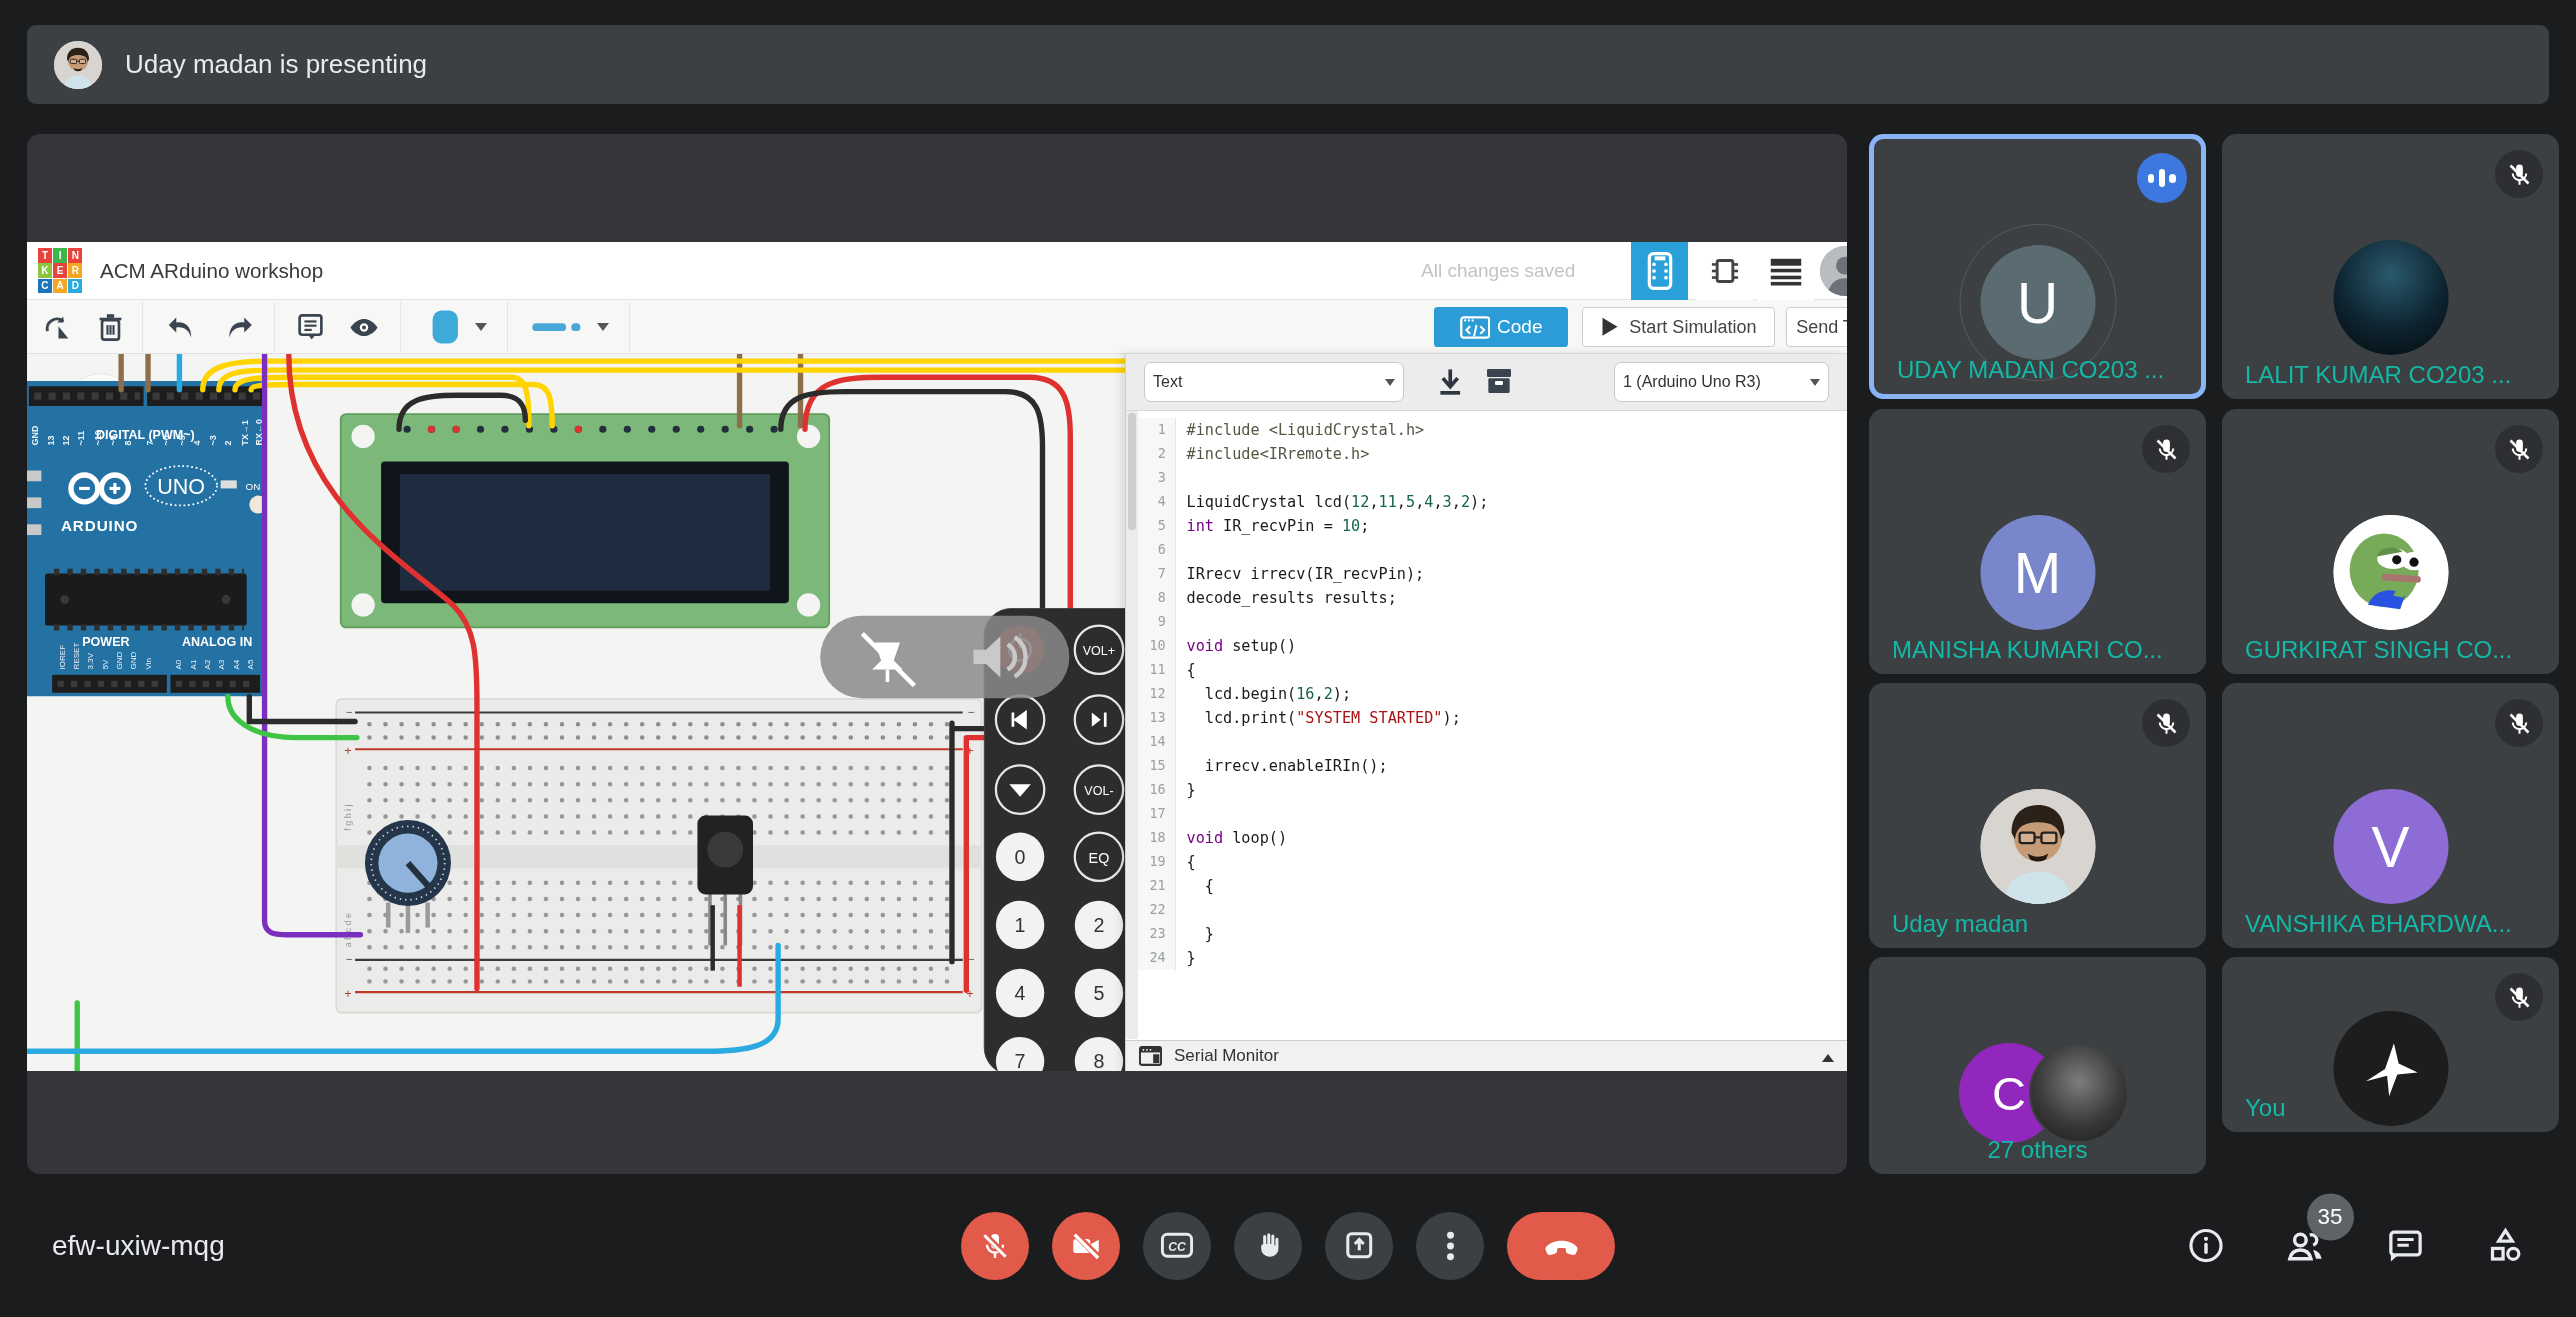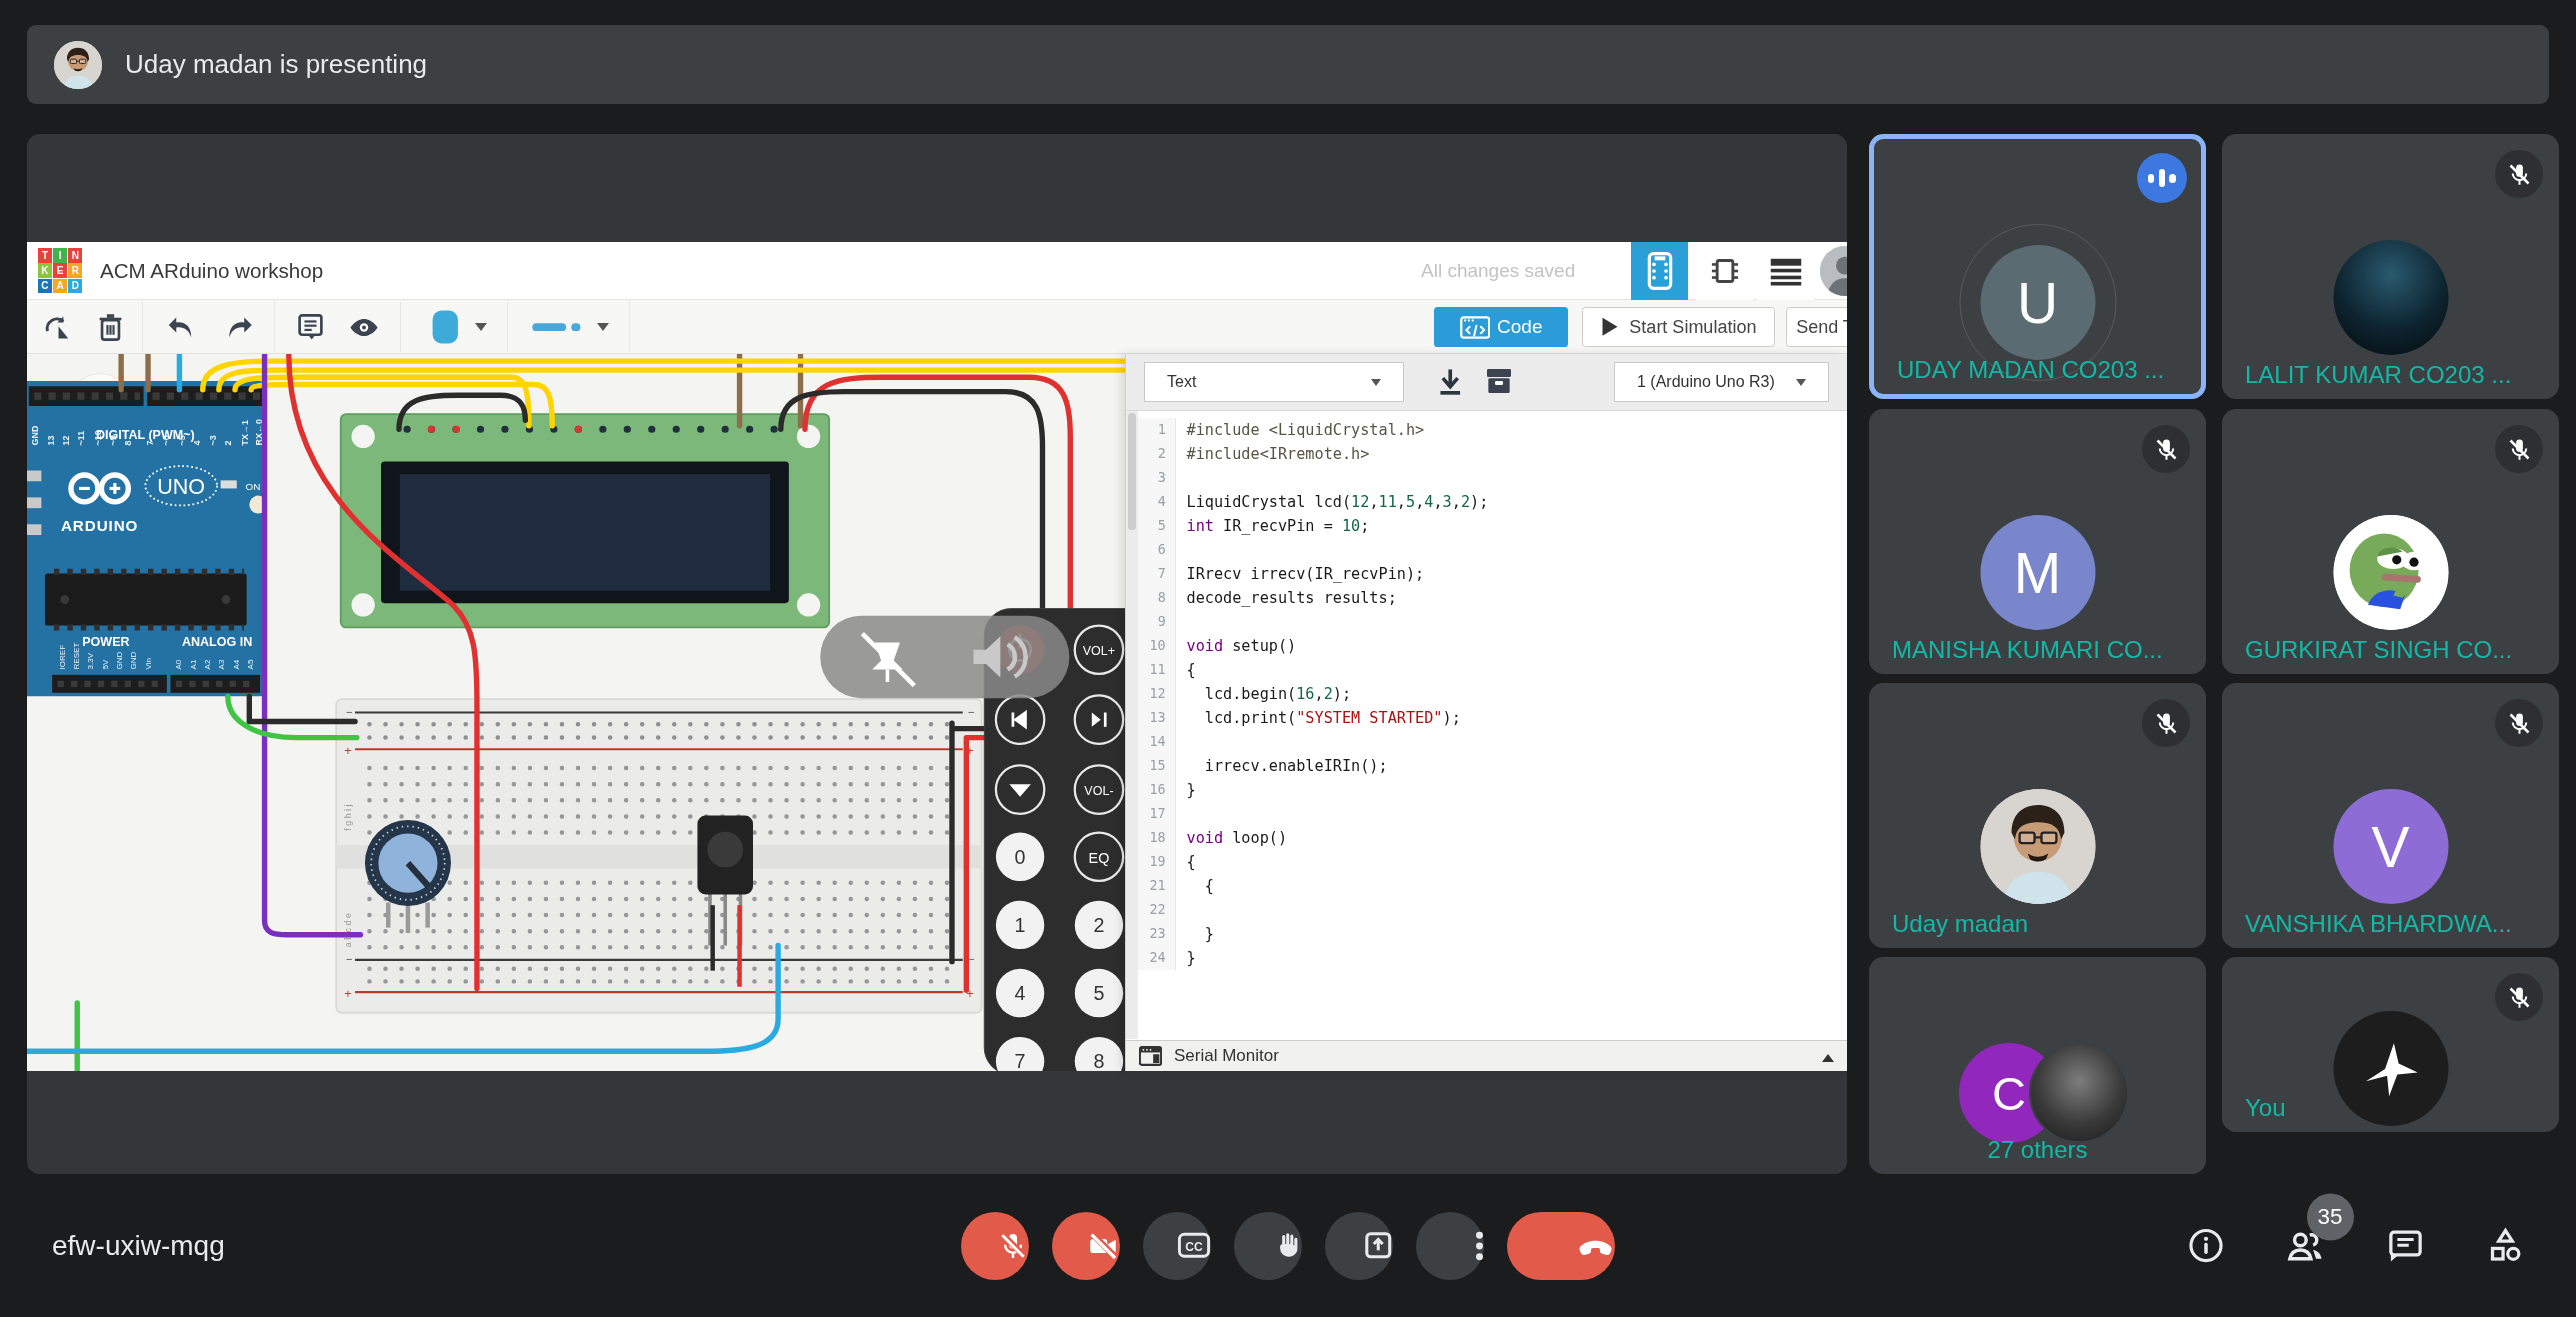--- a/index.html
+++ b/index.html
@@ -32,21 +32,21 @@
   .tb-sep { position:absolute; top:1.8px; width:0.9px; height:50px; background:#e4e4e4; }
   .tb-caret { width:0; height:0; border-left:6.3px solid transparent; border-right:6.3px solid transparent; border-top:8px solid #555; }
   #tk-code-btn { position:absolute; left:1407px; top:7.2px; width:134px; height:40px; background:#2b9cd8; border-radius:3.6px; color:#fff; display:flex; align-items:center; justify-content:center; gap:7px; font-size:19px; }
   #tk-sim-btn { position:absolute; left:1555px; top:7.2px; width:193px; height:40px; background:#fff; border:0.9px solid #ccc; border-radius:3.6px; color:#444; display:flex; align-items:center; justify-content:center; gap:10.8px; font-size:18px; }
   #tk-send-btn { position:absolute; left:1759px; top:7.2px; width:86px; height:40px; background:#fff; border:0.9px solid #ccc; border-radius:3.6px; color:#444; display:flex; align-items:center; justify-content:center; font-size:18px; }
 
   
   #tk-canvas { position:absolute; left:0; top:112px; width:1098px; height:717px; }
   #code-panel { position:absolute; left:1098px; top:112px; width:722px; height:717px; background:#fff; border-left:0.9px solid #cfcfcf; box-shadow:-3.6px 0 9px rgba(0,0,0,.12); }
   #code-controls { position:absolute; left:0; top:0; width:722px; height:57px; background:#ececec; border-bottom:0.9px solid #d8d8d8; }
-  .select-box { position:absolute; top:8px; height:40px; background:#fff; border:0.9px solid #c9c9c9; border-radius:0; display:flex; align-items:center; padding:0 22px; font-size:16px; color:#333; }
+  .select-box { position:absolute; top:8px; height:40px; background:#fff; border:0.9px solid #c9c9c9; border-radius:7px; display:flex; align-items:center; padding:0 8px; font-size:16px; color:#333; }
   .select-box .car { margin-left:auto; width:0; height:0; border-left:5.4px solid transparent; border-right:5.4px solid transparent; border-top:7.2px solid #555; }
   #code-area { position:absolute; left:0; top:57px; width:722px; height:628px; background:#fff; overflow:hidden; font-family:"DejaVu Sans Mono","Liberation Mono",monospace; font-size:15.2px; }
   #code-gutter { position:absolute; left:0; top:0; width:11.7px; height:628px; background:#ececec; }
   #code-gutter .thumb { position:absolute; left:1.8px; top:1.8px; width:8px; height:117px; background:#cdcdcd; border-radius:3.6px; }
   #code-lines { position:absolute; left:11.7px; top:7.2px; width:699px; }
   .code-line { display:flex; height:24px; line-height:24px; white-space:pre; }
   .code-line .ln { width:38px; flex:0 0 auto; text-align:right; padding-right:9px; color:#9aa0a3; background:#f7f7f7; border-right:0.9px solid #e6e6e6; font-size:13.4px; }
   .code-line .code-body { padding-left:10.8px; color:#1a1a1a; }
   .tok-pre { color:#555544; }
   .tok-kw { color:#770088; }
@@ -66,21 +66,21 @@
   #tile-uday-main { border:5.4px solid #8ab4f8; }
   #tile-uday-main .ring { position:absolute; left:50%; top:85px; transform:translateX(-50%); width:157px; height:157px; border-radius:50%; border:1.8px solid rgba(255,255,255,.14); }
   .speak-ind { position:absolute; top:14.3px; right:14.3px; width:50px; height:50px; border-radius:50%; background:#3c78e0; display:flex; align-items:center; justify-content:center; gap:4.5px; }
   .speak-ind i { width:6.3px; border-radius:3.6px; background:#fff; display:block; }
   .ov-av { position:absolute; top:86px; width:100px; height:100px; border-radius:50%; display:flex; align-items:center; justify-content:center; color:#fff; font-size:47px; }
 
   
   #bottom-bar { left:0; top:1174px; width:2576px; height:143px; }
   #meet-code { position:absolute; left:52px; top:56px; color:#e8eaed; font-size:28px; }
   #controls { position:absolute; left:50%; top:50%; transform:translate(-50%,-50%); display:flex; align-items:center; gap:23px; }
-  .ctl { width:68px; height:68px; border-radius:50%; background:#3c4043; display:flex; align-items:center; justify-content:flex-end; }
+  .ctl { width:68px; height:68px; border-radius:50%; background:#3c4043; display:flex; align-items:center; justify-content:center;font-style:italic; }
   .ctl.red { background:#e25b4a; }
   .ctl.end { width:108px; border-radius:36px; }
   #right-icons { position:absolute; right:50px; top:50%; transform:translateY(-50%); display:flex; align-items:flex-start; gap:59px; }
   .ricon { position:relative; width:41px; height:41px; display:flex; align-items:center; justify-content:center; }
   #people-badge { position:absolute; top:-32px; left:21.5px; width:47px; height:47px; border-radius:50%; background:#5f6368; color:#fff; font-size:22.4px; display:flex; align-items:center; justify-content:center; }
 
   svg text { font-family:"Liberation Sans",sans-serif; }
 </style>
 </head>
 <body>

